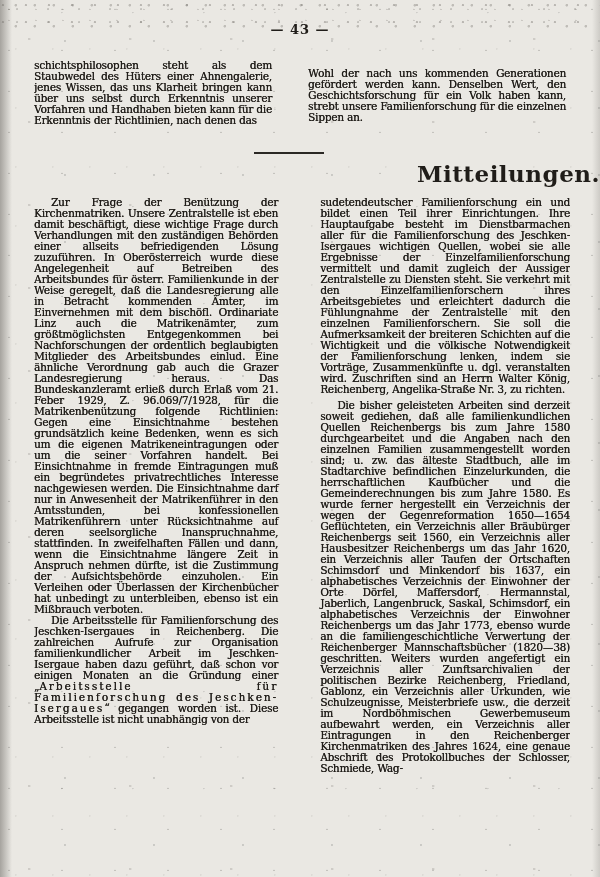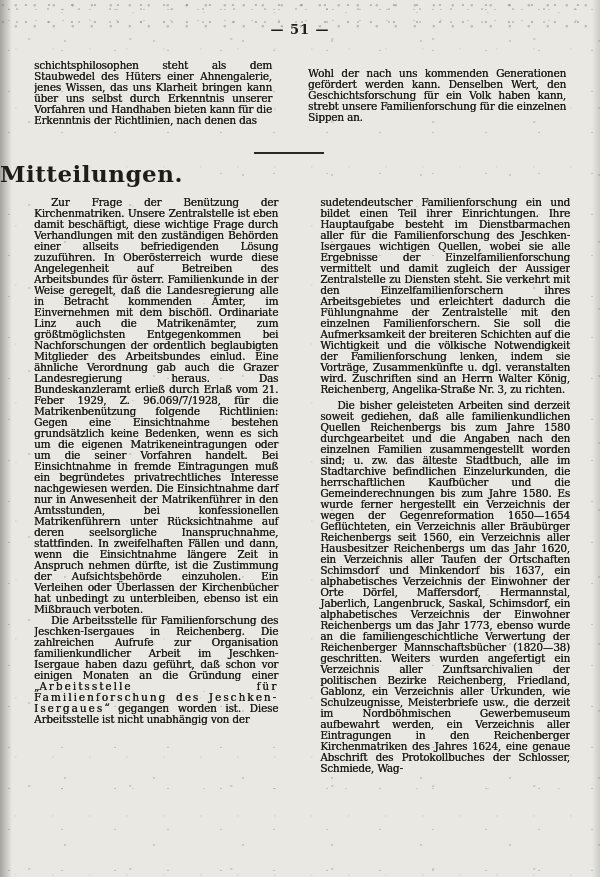--- a/index.html
+++ b/index.html
@@ -46,21 +46,21 @@
   }
   .frag{margin:0;text-align:justify;}
   .topsec .fl{width:238px;margin-right:36px;}
   .topsec .fr{width:258px;margin-top:8px;}
   .rule{
     position:absolute;left:254px;top:152px;width:70px;height:0;
     border-top:2px solid #2b2824;
   }
   .heading{
     position:absolute;left:0;top:160px;width:600px;margin:0;
-    text-align:left;font-size:23px;font-weight:bold;letter-spacing:.5px;
+    text-align:right;font-size:23px;font-weight:bold;letter-spacing:.5px;
   }
   .bodysec{
     position:absolute;left:34px;top:197px;width:536px;height:678px;
     display:flex;overflow:hidden;
   }
   .colL{width:258px;margin-right:14px;}
   .colR{width:264px;margin-left:28px;}
   .bodytext, .frag{
     font-size:10.5px;line-height:11px;letter-spacing:-.2px;
     text-shadow:.25px 0 0 currentColor;
@@ -72,21 +72,21 @@
   .spread{letter-spacing:2px;}
 </style>
 </head>
 <body>
 
 <div class="page">
   <div class="noise-top"></div>
   <div class="edge-left"></div>
   <div class="edge-right"></div>
 
-  <div class="pagenum">— 51 —</div>
+  <div class="pagenum">— 43 —</div>
 
   <div class="topsec">
     <p class="frag fl">schichtsphilosophen steht als dem Staubwedel des Hüters einer Ahnengalerie, jenes Wissen, das uns Klarheit bringen kann über uns selbst durch Erkenntnis unserer Vorfahren und Handhaben bieten kann für die Erkenntnis der Richtlinien, nach denen das</p>
     <p class="frag fr">Wohl der nach uns kommenden Generationen gefördert werden kann. Denselben Wert, den Geschichtsforschung für ein Volk haben kann, strebt unsere Familienforschung für die einzelnen Sippen an.</p>
   </div>
 
   <div class="rule"></div>
   <h1 class="heading">Mitteilungen.</h1>
 
   <div class="bodysec bodytext">

